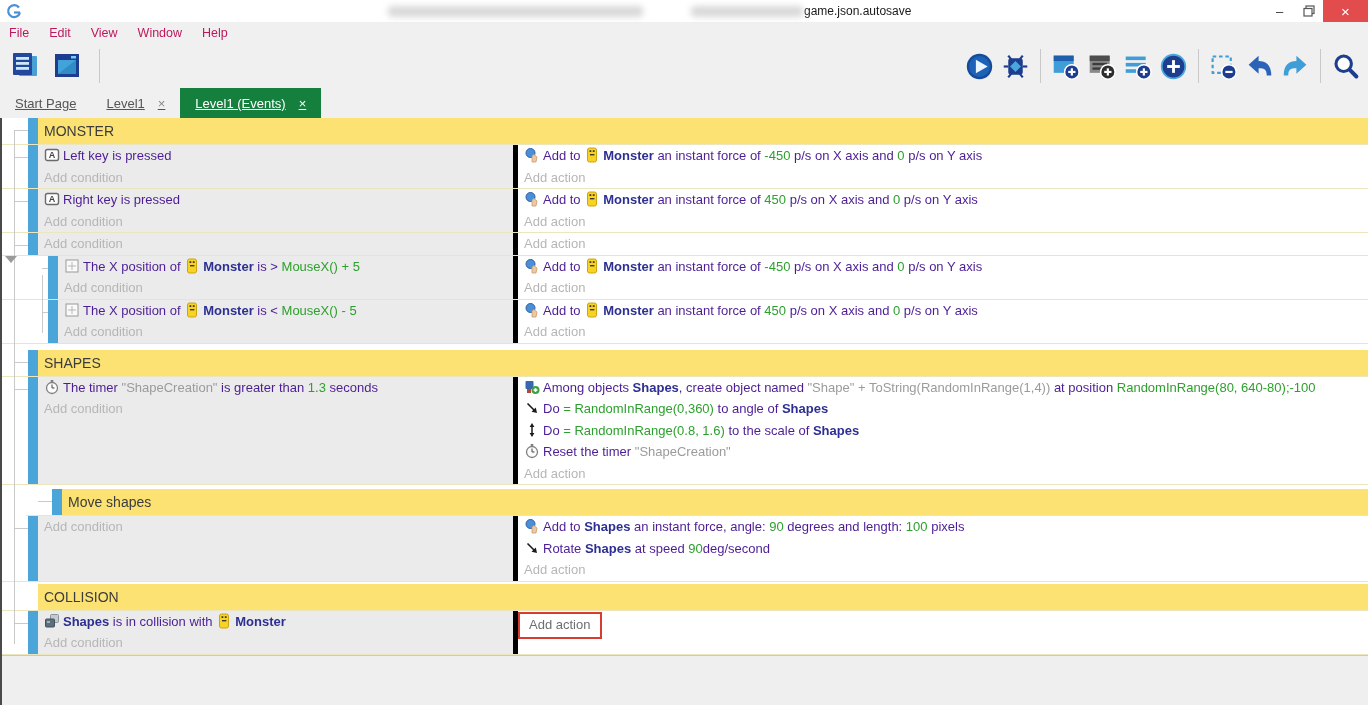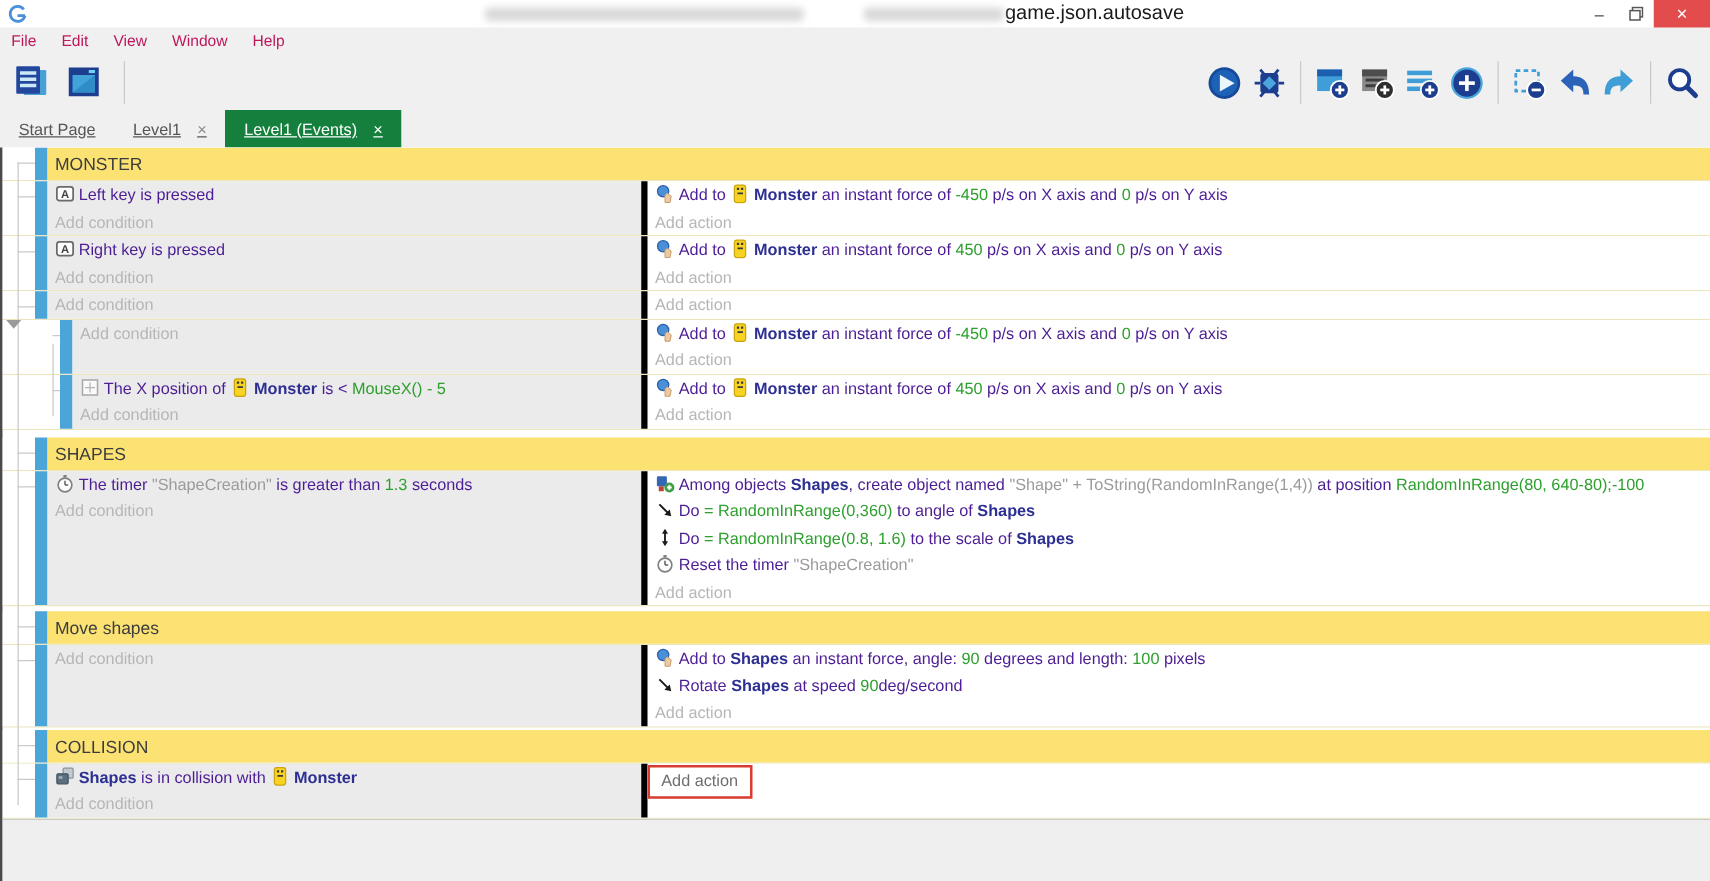--- a/index.html
+++ b/index.html
@@ -4,21 +4,21 @@
 <style>
   html,body{margin:0;padding:0;background:#fff;}
   .app{position:relative;width:1368px;height:705px;font-family:"Liberation Sans",sans-serif;overflow:hidden;background:#fff;}
 
   
   .titlebar{height:22px;display:flex;align-items:center;background:#fff;}
   .app-icon{width:18px;height:16px;margin-left:5px;display:inline-block;}
   .blur{height:11px;background:#d9d9d9;border-radius:4px;filter:blur(3px);}
   .b1{margin-left:365px;width:255px;}
   .b2{margin-left:48px;width:112px;}
-  .title-text{font-size:16px;color:#1a1a1a;margin-left:1px;white-space:nowrap;}
+  .title-text{font-size:12px;color:#1a1a1a;margin-left:1px;white-space:nowrap;}
   .win-controls{margin-left:auto;display:flex;height:22px;}
   .win-btn{width:29px;height:22px;display:flex;align-items:center;justify-content:center;color:#333;font-size:13px;cursor:default;}
   .win-btn.close{width:45px;background:#e24c4c;color:#fff;font-size:15px;}
 
   
   .menubar{height:22px;background:#f0f0f0;display:flex;align-items:center;font-size:12.5px;color:#be185d;}
   .menu-item{padding:0 10px;height:22px;line-height:22px;}
   .menu-item:first-child{padding-left:9px;}
 
   
@@ -305,20 +305,30 @@
           <div class="line placeholder">Add condition</div>
         </div>
         <div class="act">
           <div class="line"><span class="placeholder">Add action</span></div>
         </div>
       </div>
       <div class="row depth1">
         <div class="gutter"></div>
         <div class="bar"></div>
         <div class="cond">
+          <div class="line"><span class="icon16"><svg viewBox="0 0 16 16">
+                <rect x="2" y="2" width="12" height="12" fill="#fafafa" stroke="#a8a8a8" stroke-width="1.2"></rect>
+                <line x1="8" y1="4" x2="8" y2="12" stroke="#b5b5b5" stroke-width="1"></line>
+                <line x1="4" y1="8" x2="12" y2="8" stroke="#b5b5b5" stroke-width="1"></line>
+              </svg></span><span class="seg-p">The X position of </span><span class="icon16"><svg viewBox="0 0 16 16">
+                <rect x="3.5" y="1" width="9" height="14" rx="2" fill="#f8d324" stroke="#caa50c" stroke-width="1"></rect>
+                <rect x="5.5" y="3.2" width="1.8" height="1.8" fill="#3a3a3a"></rect>
+                <rect x="8.8" y="3.2" width="1.8" height="1.8" fill="#3a3a3a"></rect>
+                <rect x="6" y="7" width="4.4" height="1.4" fill="#3a3a3a"></rect>
+              </svg></span><span class="seg-obj">Monster</span><span class="seg-p"> is &gt; </span><span class="seg-g">MouseX() + 5</span></div>
           <div class="line placeholder">Add condition</div>
         </div>
         <div class="act">
           <div class="line"><span class="icon16"><svg viewBox="0 0 16 16">
                 <circle cx="6.5" cy="6" r="4.5" fill="#4a90d9" stroke="#2a5fa8" stroke-width="1"></circle>
                 <path d="M8 15 L8 9 L10 7.5 L13 10 L12 15 Z" fill="#edc9a2" stroke="#c79d6e" stroke-width="0.8"></path>
               </svg></span><span class="seg-p">Add to </span><span class="icon16"><svg viewBox="0 0 16 16">
                 <rect x="3.5" y="1" width="9" height="14" rx="2" fill="#f8d324" stroke="#caa50c" stroke-width="1"></rect>
                 <rect x="5.5" y="3.2" width="1.8" height="1.8" fill="#3a3a3a"></rect>
                 <rect x="8.8" y="3.2" width="1.8" height="1.8" fill="#3a3a3a"></rect>
@@ -392,21 +402,21 @@
               </svg></span><span class="seg-p">Do </span><span class="seg-g">= RandomInRange(0.8, 1.6)</span><span class="seg-p"> to the scale of </span><span class="seg-obj">Shapes</span></div>
           <div class="line"><span class="icon16"><svg viewBox="0 0 16 16">
                 <circle cx="8" cy="9" r="5.5" fill="#fcfcfc" stroke="#808080" stroke-width="1.3"></circle>
                 <rect x="6.7" y="1" width="2.6" height="2" fill="#808080"></rect>
                 <line x1="8" y1="9" x2="8" y2="5.5" stroke="#606060" stroke-width="1.2"></line>
                 <line x1="8" y1="9" x2="10.5" y2="9" stroke="#606060" stroke-width="1.2"></line>
               </svg></span><span class="seg-p">Reset the timer </span><span class="seg-q">"ShapeCreation"</span></div>
           <div class="line"><span class="placeholder">Add action</span></div>
         </div>
       </div>
-      <div class="row depth0" style="margin-top: 4px;">
+      <div class="row depth0" style="margin-top: 4px; margin-left: 24px;">
         <div class="gutter"></div>
         <div class="bar"></div>
         <div class="group-label">Move shapes</div>
       </div>
       <div class="row depth0">
         <div class="gutter"></div>
         <div class="bar"></div>
         <div class="cond">
           <div class="line placeholder">Add condition</div>
         </div>
@@ -415,21 +425,21 @@
                 <circle cx="6.5" cy="6" r="4.5" fill="#4a90d9" stroke="#2a5fa8" stroke-width="1"></circle>
                 <path d="M8 15 L8 9 L10 7.5 L13 10 L12 15 Z" fill="#edc9a2" stroke="#c79d6e" stroke-width="0.8"></path>
               </svg></span><span class="seg-p">Add to </span><span class="seg-obj">Shapes</span><span class="seg-p"> an instant force, angle: </span><span class="seg-g">90</span><span class="seg-p"> degrees and length: </span><span class="seg-g">100</span><span class="seg-p"> pixels</span></div>
           <div class="line"><span class="icon16"><svg viewBox="0 0 16 16">
                 <line x1="3.5" y1="3.5" x2="10.5" y2="10.5" stroke="#1a1a1a" stroke-width="1.6"></line>
                 <polygon points="13,13 7.5,11.8 11.8,7.5" fill="#1a1a1a"></polygon>
               </svg></span><span class="seg-p">Rotate </span><span class="seg-obj">Shapes</span><span class="seg-p"> at speed </span><span class="seg-g">90</span><span class="seg-p">deg/second</span></div>
           <div class="line"><span class="placeholder">Add action</span></div>
         </div>
       </div>
-      <div class="row depth0" style="margin-top: 2px;">
+      <div class="row depth0" style="margin-top: 2px; align-items: flex-end;">
         <div class="gutter"></div>
         <div class="bar"></div>
         <div class="group-label">COLLISION</div>
       </div>
       <div class="row depth0">
         <div class="gutter"></div>
         <div class="bar"></div>
         <div class="cond">
           <div class="line"><span class="icon16"><svg viewBox="0 0 16 16">
                 <rect x="6.5" y="1.5" width="8" height="8" rx="1" fill="#c3cad0" stroke="#8a949c" stroke-width="1"></rect>

